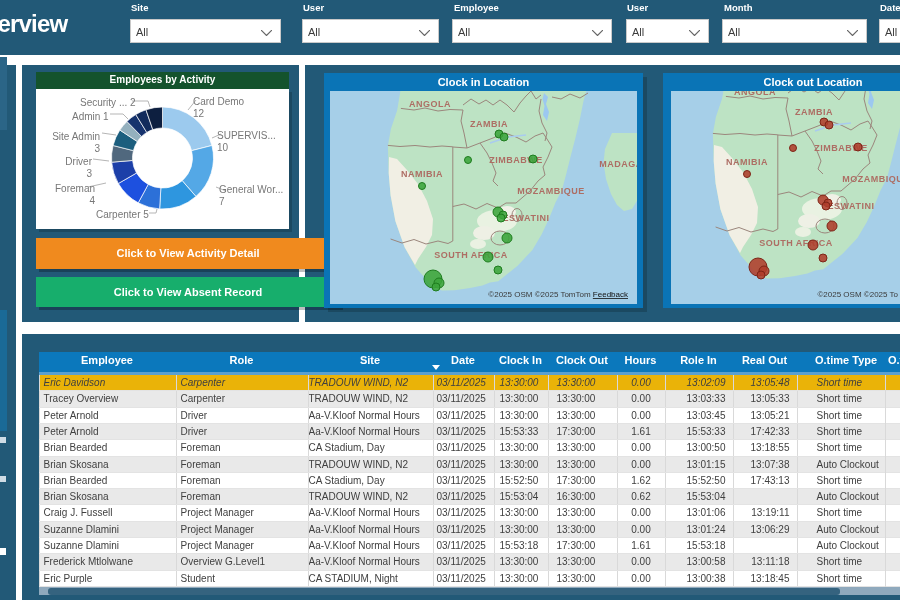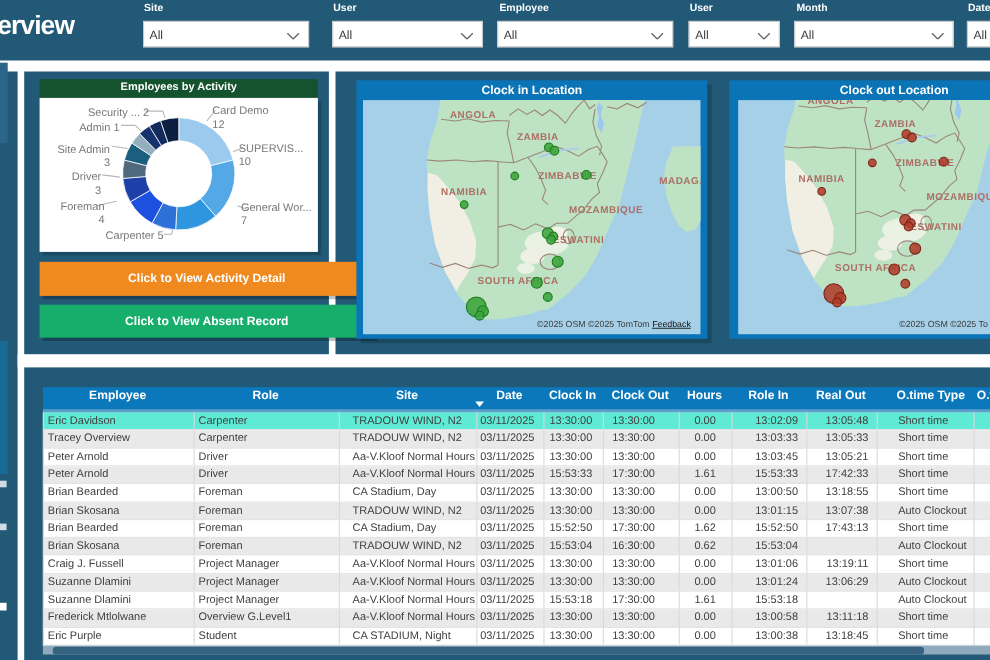--- a/index.html
+++ b/index.html
@@ -14,21 +14,21 @@
          text-align:center;}
   .btn{position:absolute;left:36px;width:304px;color:#fff;font-size:11px;font-weight:bold;
        text-align:center;box-shadow:3px 3px 0 rgba(0,0,0,0.25);}
   .dlab{position:absolute;color:#777;font-size:10px;line-height:12px;}
   .trow{position:absolute;left:38.5px;width:861.5px;height:16.31px;color:#404040;
         font-size:10px;line-height:16.31px;border-bottom:1px solid #E3E3E3;box-sizing:border-box;}
   .trow div{position:absolute;top:0;height:100%;box-sizing:border-box;border-left:1px solid #D9D9D9;
         overflow:hidden;white-space:nowrap;text-align:left;}
   .c0{left:0;width:137px;padding-left:4px;}
   .c1{left:137px;width:132px;padding-left:4px;}
-  .c2{left:269px;width:125px;padding-left:12px;}
+  .c2{left:269px;width:125px;padding-left:0;}
   .c3{left:394px;width:61px;padding-left:3px;}
   .c4{left:455px;width:54px;padding-left:5px;}
   .c5{left:509px;width:69px;padding-left:8px;}
   .c6{left:578px;width:48px;text-align:center !important;}
   .c7{left:626px;width:68px;text-align:right !important;padding-right:7px;}
   .c8{left:694px;width:64px;text-align:right !important;padding-right:7px;}
   .c9{left:758px;width:89px;padding-left:19px;}
   .thc{position:absolute;top:353.8px;height:16px;color:#fff;font-size:11px;font-weight:600;
         text-align:center;overflow:hidden;white-space:nowrap;}
 
@@ -243,21 +243,21 @@
 <div class="thc" style="left:432.5px;width:61px;">Date</div>
 <div class="thc" style="left:493.5px;width:54px;">Clock In</div>
 <div class="thc" style="left:547.5px;width:69px;">Clock Out</div>
 <div class="thc" style="left:616.5px;width:48px;">Hours</div>
 <div class="thc" style="left:664.5px;width:68px;">Role In</div>
 <div class="thc" style="left:732.5px;width:64px;">Real Out</div>
 <div class="thc" style="left:815px;width:70px;text-align:left;">O.time Type</div>
 <div class="thc" style="left:888px;width:12px;text-align:left;">O.time hrs</div>
 <div class="abs" style="left:432px;top:364.5px;width:0;height:0;border-left:4px solid transparent;border-right:4px solid transparent;border-top:5px solid #fff;"></div>
 <div class="abs" style="left:38.5px;top:375px;width:861.5px;height:212px;background:#fff;"></div>
-<div class="trow" style="top:375.00px;background:#5eead4;">
+<div class="trow" style="top:375.00px;background:#eab308;font-style:italic;">
     <div class="c0">Eric Davidson</div>
     <div class="c1">Carpenter</div>
     <div class="c2">TRADOUW WIND, N2</div>
     <div class="c3">03/11/2025</div>
     <div class="c4">13:30:00</div>
     <div class="c5">13:30:00</div>
     <div class="c6">0.00</div>
     <div class="c7">13:02:09</div>
     <div class="c8">13:05:48</div>
     <div class="c9">Short time</div>

